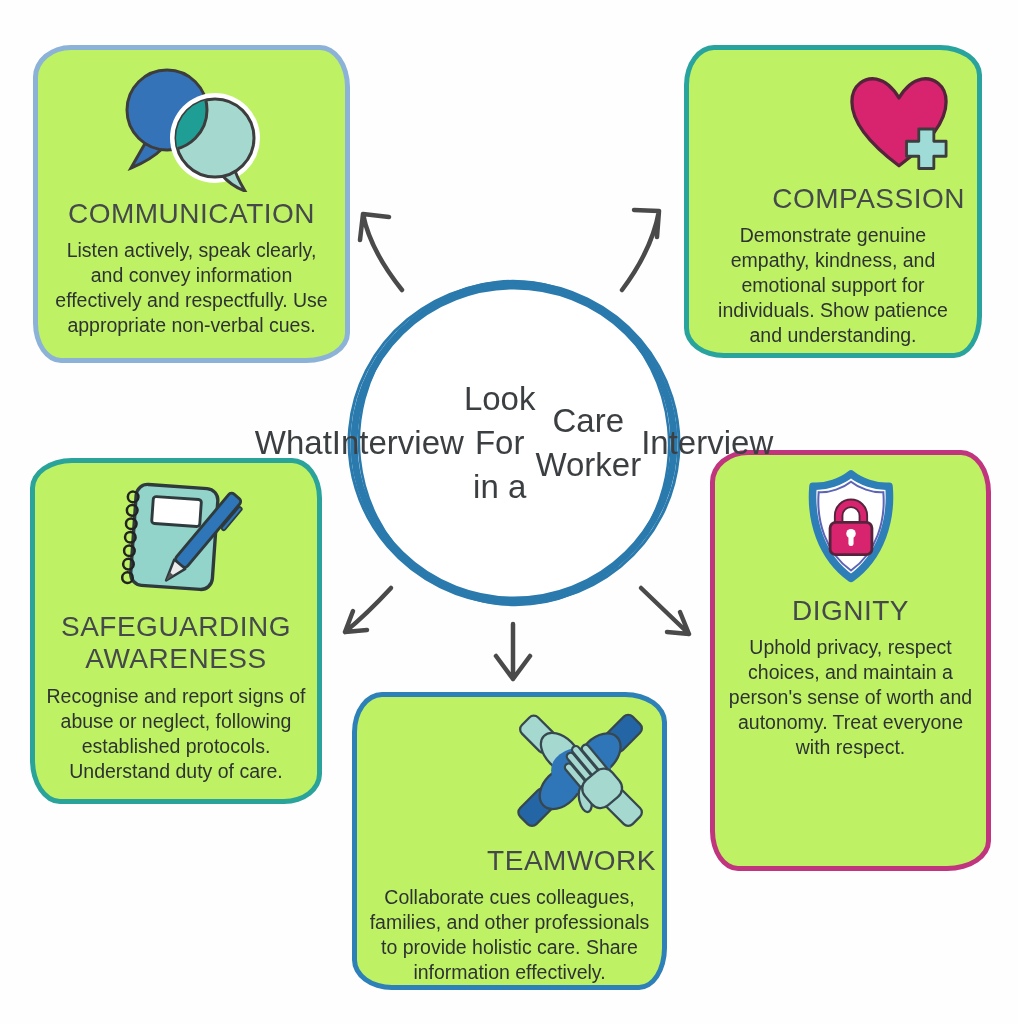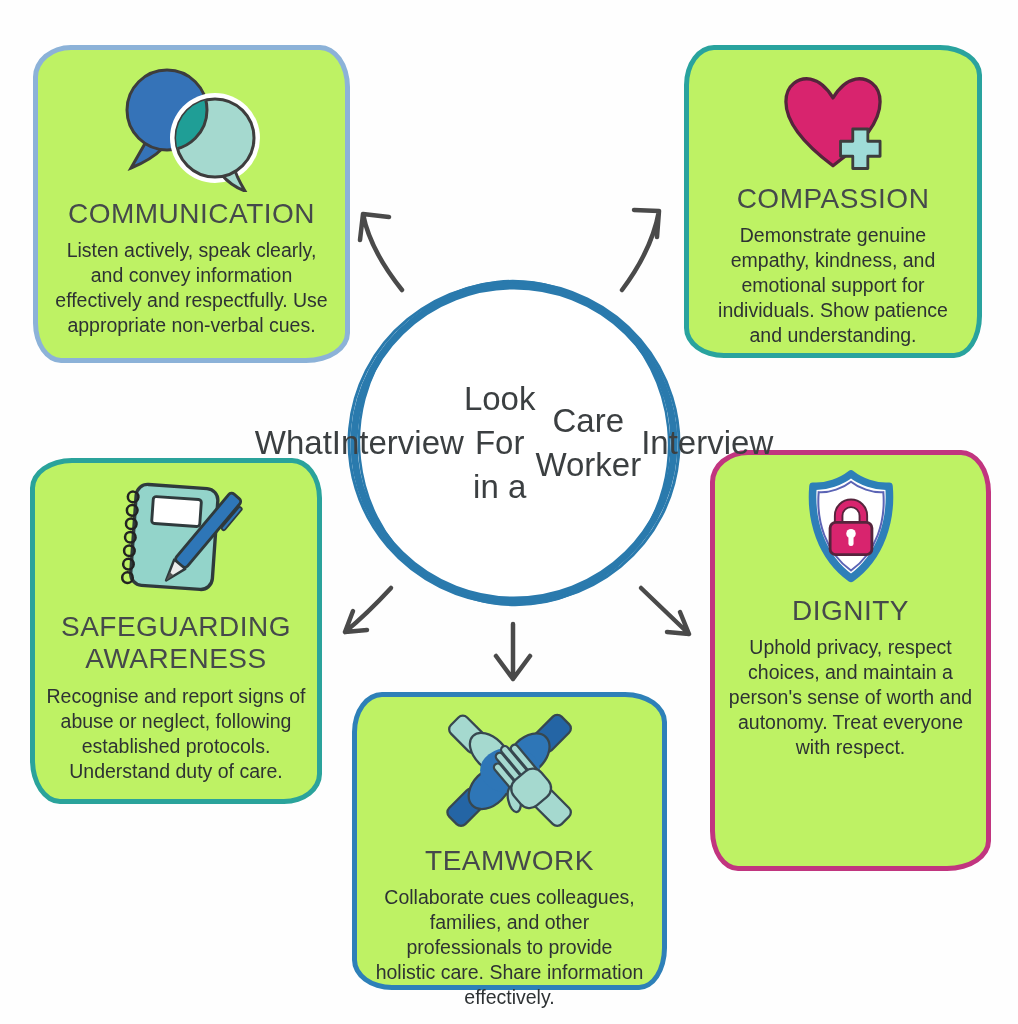--- a/index.html
+++ b/index.html
@@ -21,42 +21,42 @@
     position:absolute;
     box-sizing:border-box;
     background:#bef264;
     border:5px solid #888;
     display:flex;
     flex-direction:column;
     align-items:center;
     text-align:center;
   }
   .r1 { border-radius: 38px 30px 44px 28px / 32px 42px 30px 40px; }
-  .r2 { border-radius: 30px 42px 28px 40px / 40px 30px 42px 30px; }
+  .r2 { border-radius: 30px 42px 28px 40px / 40px 30px 42px 30px; align-items: flex-end; }
   .r3 { border-radius: 42px 30px 38px 30px / 30px 40px 30px 44px; }
   .card .icon { flex:0 0 auto; }
   .card-heading {
     margin:6px 0 0;
     font-size:28px;
     font-weight:400;
     letter-spacing:0.5px;
     line-height:1.16;
     color:#45494b;
   }
   .card-body {
     margin:8px 0 0;
     font-size:19.5px;
     line-height:1.28;
     color:#2e3234;
   }
   .card-communication { left:33px;  top:45px;  width:317px; height:318px; padding:14px 12px 0; }
   .card-compassion    { left:684px; top:45px;  width:298px; height:313px; padding:14px 12px 0; }
   .card-safeguarding  { left:30px;  top:458px; width:292px; height:346px; padding:12px 8px 0; }
   .card-dignity       { left:710px; top:450px; width:281px; height:421px; padding:12px 8px 0;text-align:center; }
-  .card-teamwork      { left:352px; top:692px; width:315px; height:298px; padding:10px 18px 0; }
+  .card-teamwork      { left:352px; top:692px; width:315px; height:298px; padding:10px 6px 0; }
 
   .center-circle {
     position:absolute; left:343px; top:272px; width:342px; height:342px;
   }
   .center-ring { position:absolute; left:0; top:0; }
   .center-title {
     position:absolute; inset:0;
     display:flex; flex-direction:row;
     align-items:center; justify-content:center;
     font-size:33px; line-height:44px;

